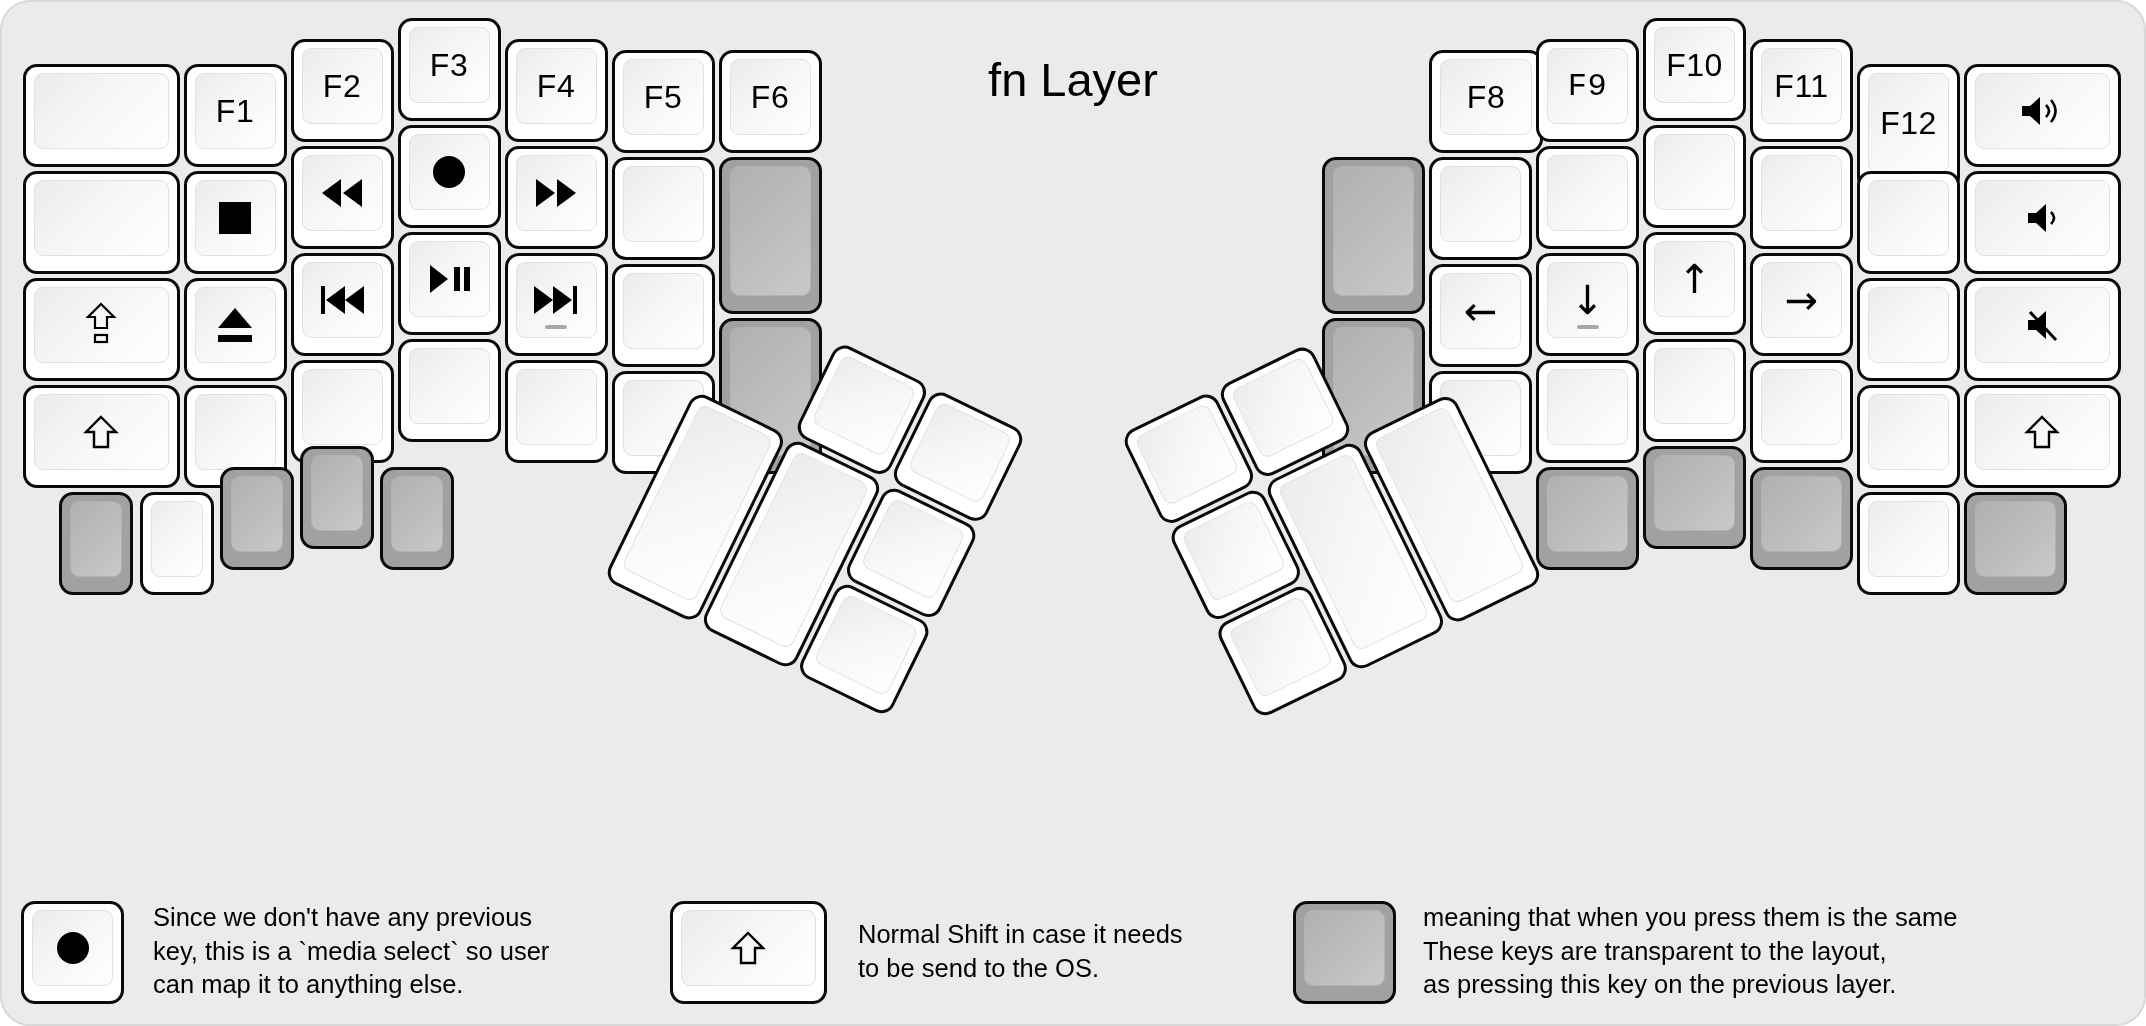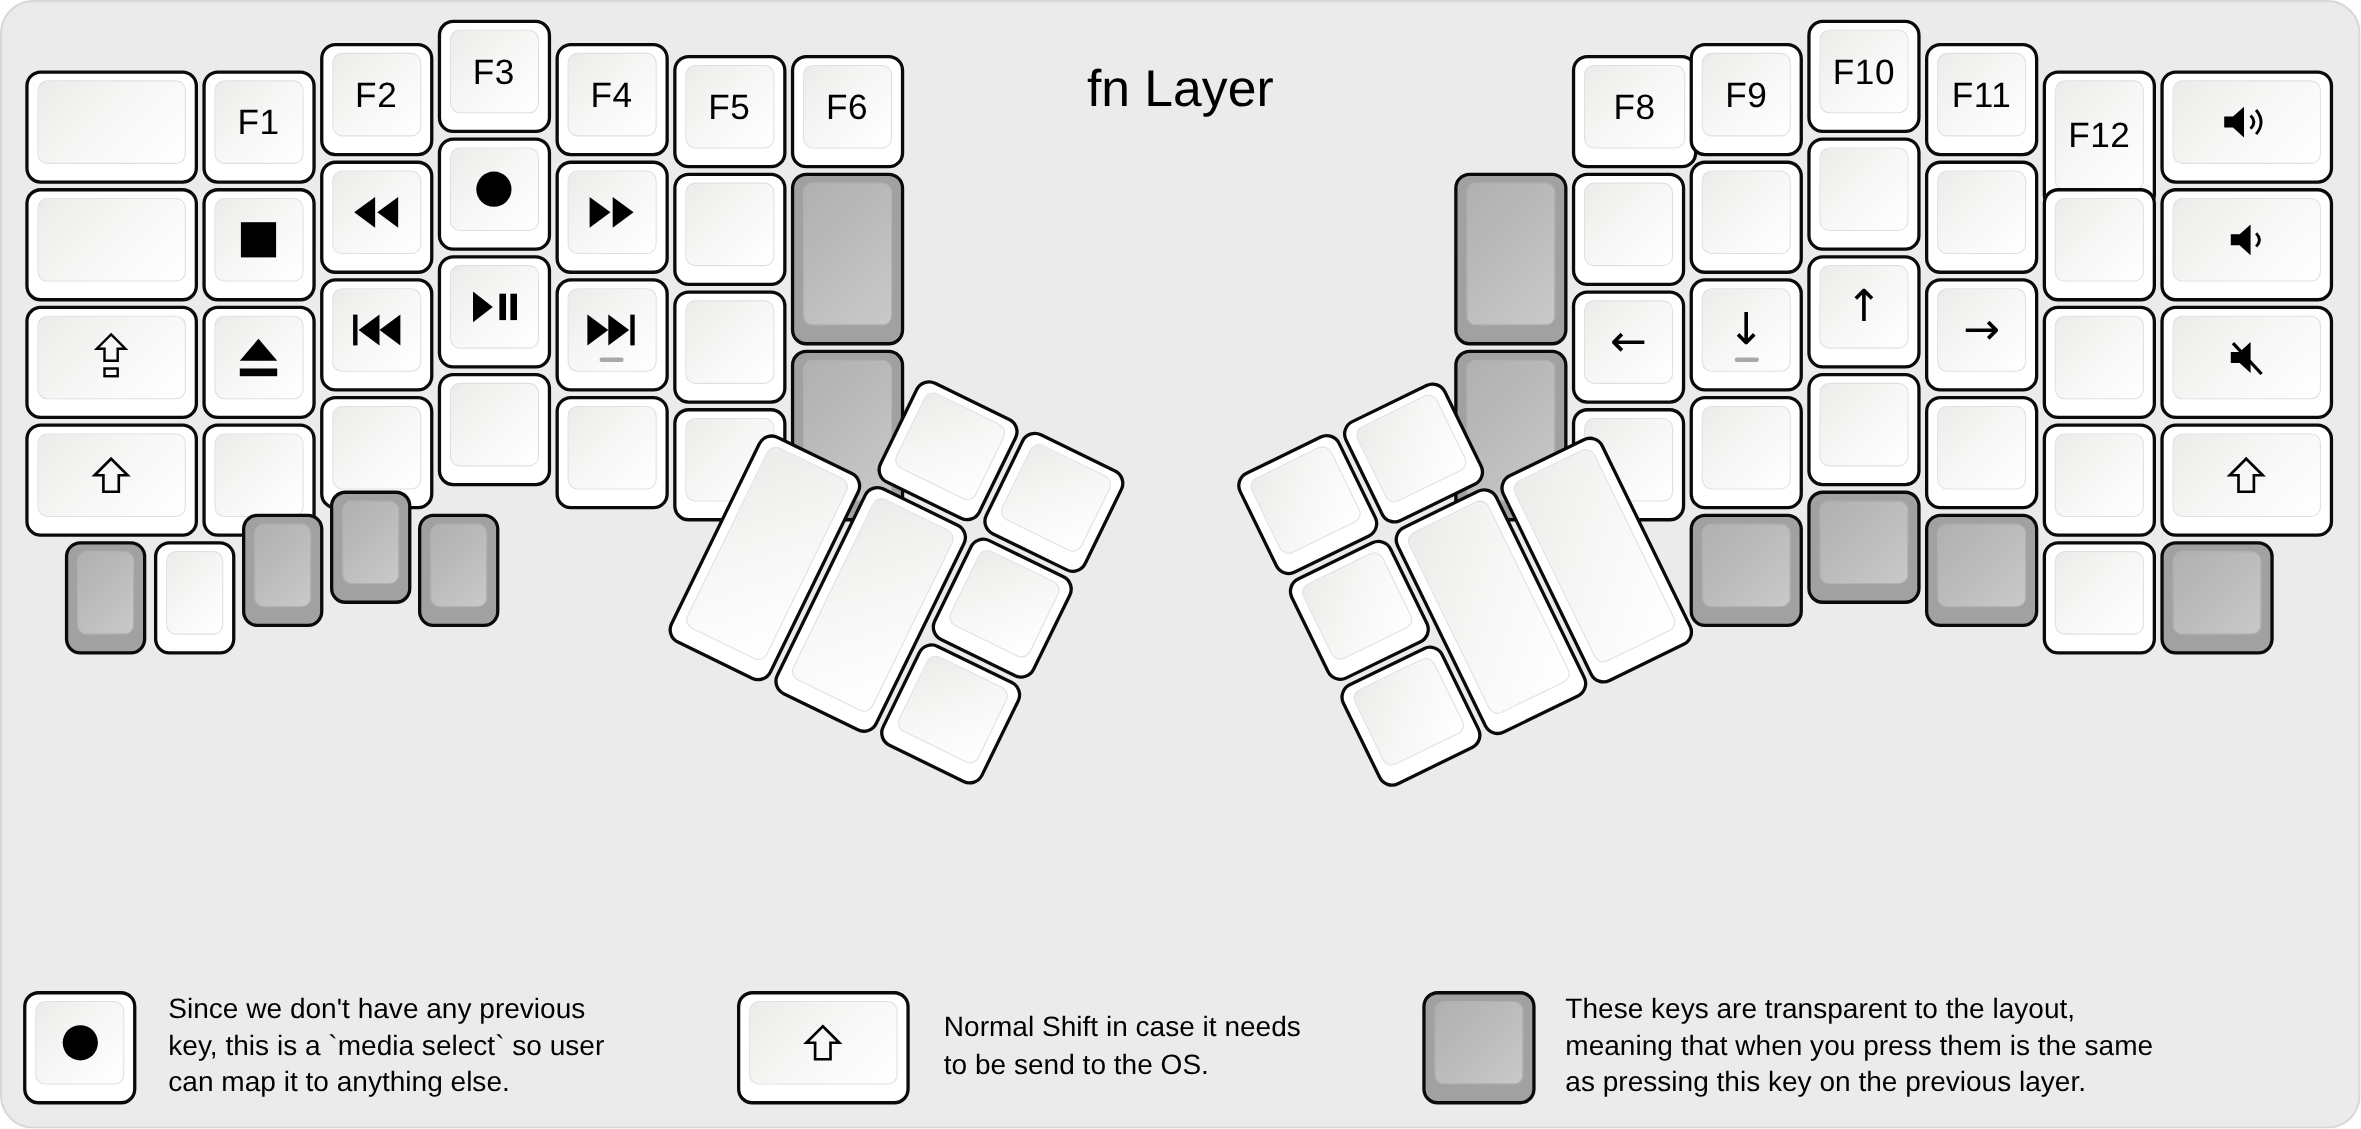--- a/index.html
+++ b/index.html
@@ -242,21 +242,21 @@
         <div class="face"></div>
       </div>
       <div class="key" style="left: 1427px; top: 262.1px; width: 103px; height: 103px;">
         <div class="face">
           <span class="arrow-glyph">←</span>
         </div>
       </div>
       <div class="key" style="left: 1427px; top: 369.1px; width: 103px; height: 103px;">
         <div class="face"></div>
       </div>
-      <div class="key" style="left: 1534px; top: 37.4px; width: 103px; height: 103px;">
+      <div class="key" style="left: 1534px; top: 37.4px; width: 103px; height: 103px; font-family: Liberation Mono, monospace;">
         <div class="face">
           <span class="klabel">F9</span>
         </div>
       </div>
       <div class="key" style="left: 1534px; top: 144.4px; width: 103px; height: 103px;">
         <div class="face"></div>
       </div>
       <div class="key" style="left: 1534px; top: 251.4px; width: 103px; height: 103px;">
         <div class="face">
           <span class="arrow-glyph">↓</span>
@@ -413,18 +413,18 @@
         </div>
       </div>
       <div class="legend-text" style="left: 856px; top: 916px;">
         <div>Normal Shift in case it needs</div>
         <div>to be send to the OS.</div>
       </div>
       <div class="key grey" style="left: 1291px; top: 899px; width: 103px; height: 103px;">
         <div class="face"></div>
       </div>
       <div class="legend-text" style="left: 1421px; top: 899.25px;">
+        <div>meaning that when you press them is the same</div>
         <div>These keys are transparent to the layout,</div>
-        <div>meaning that when you press them is the same</div>
         <div>as pressing this key on the previous layer.</div>
       </div>
     </div>
 </div>
 
 </body></html>

